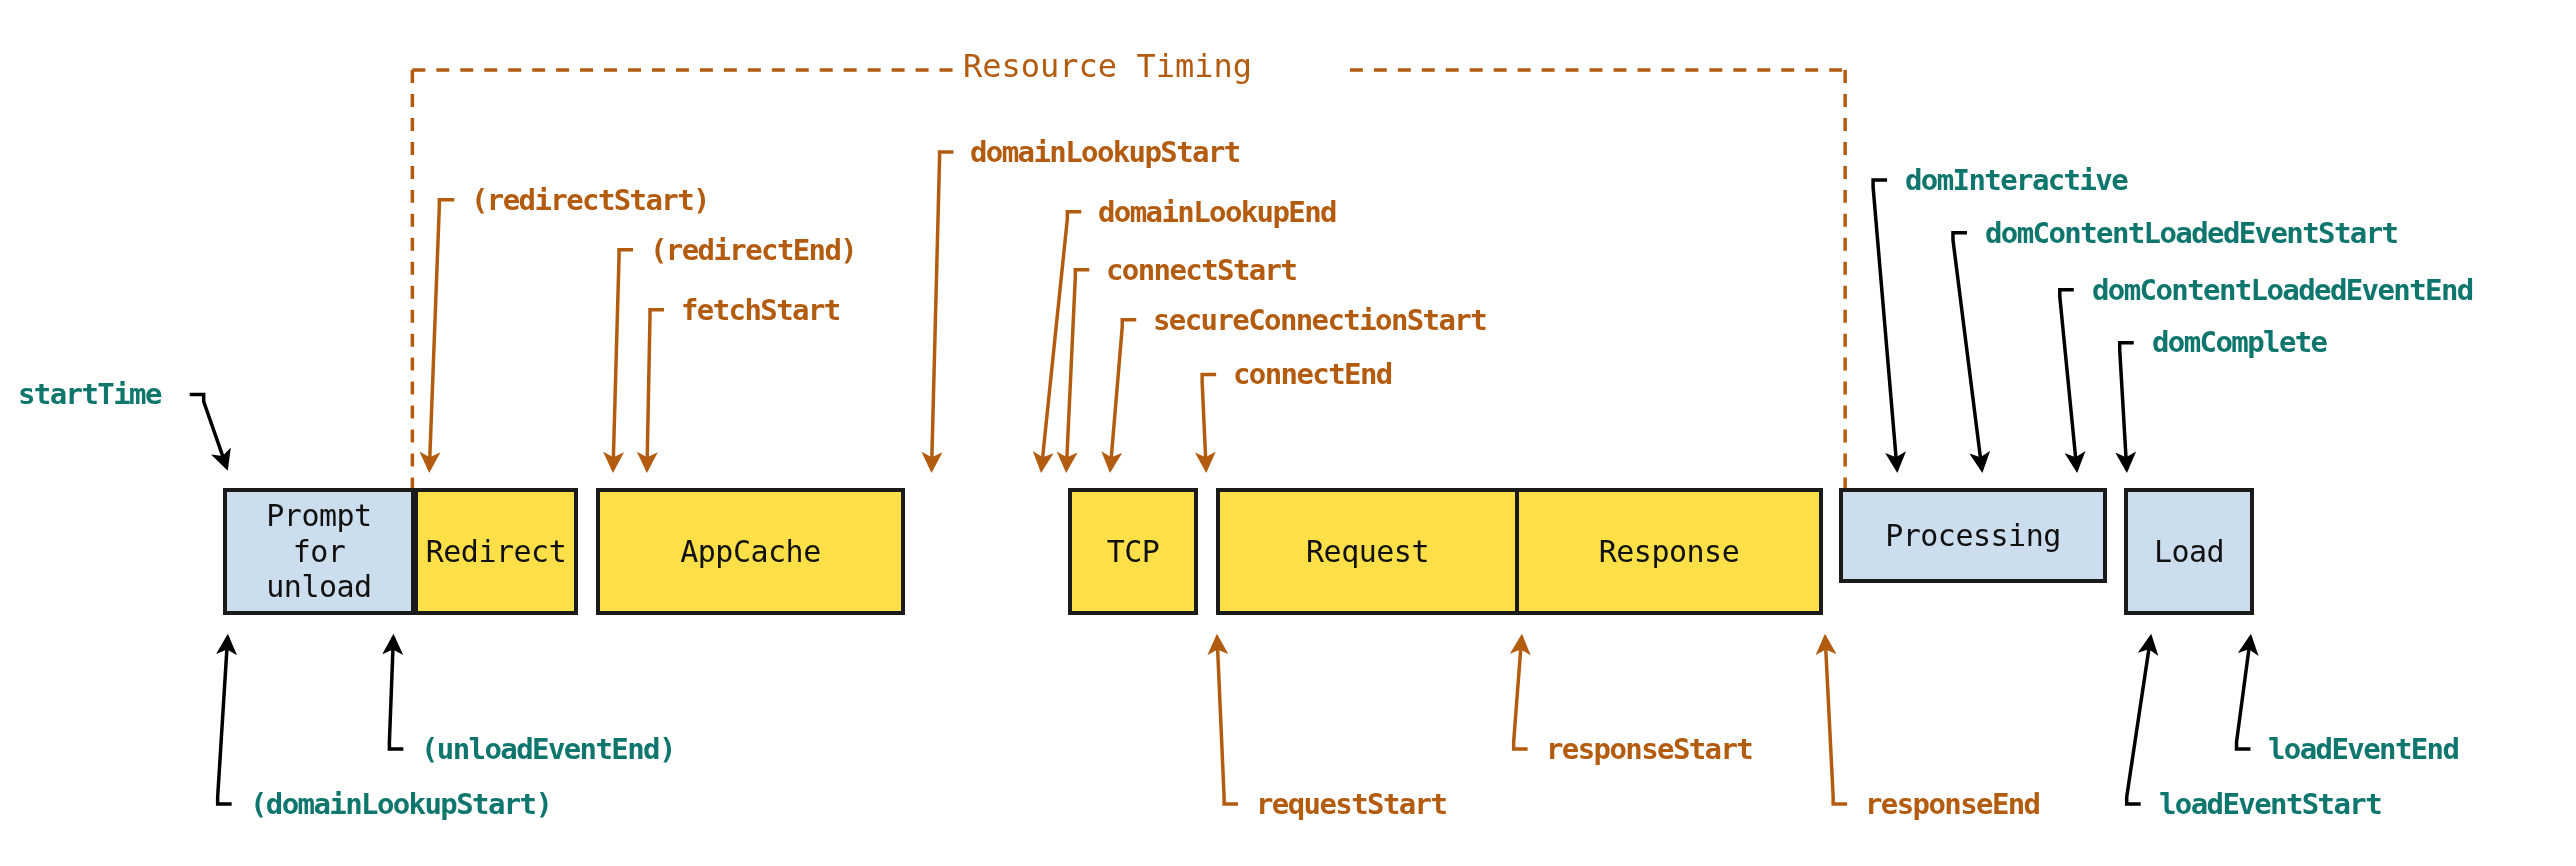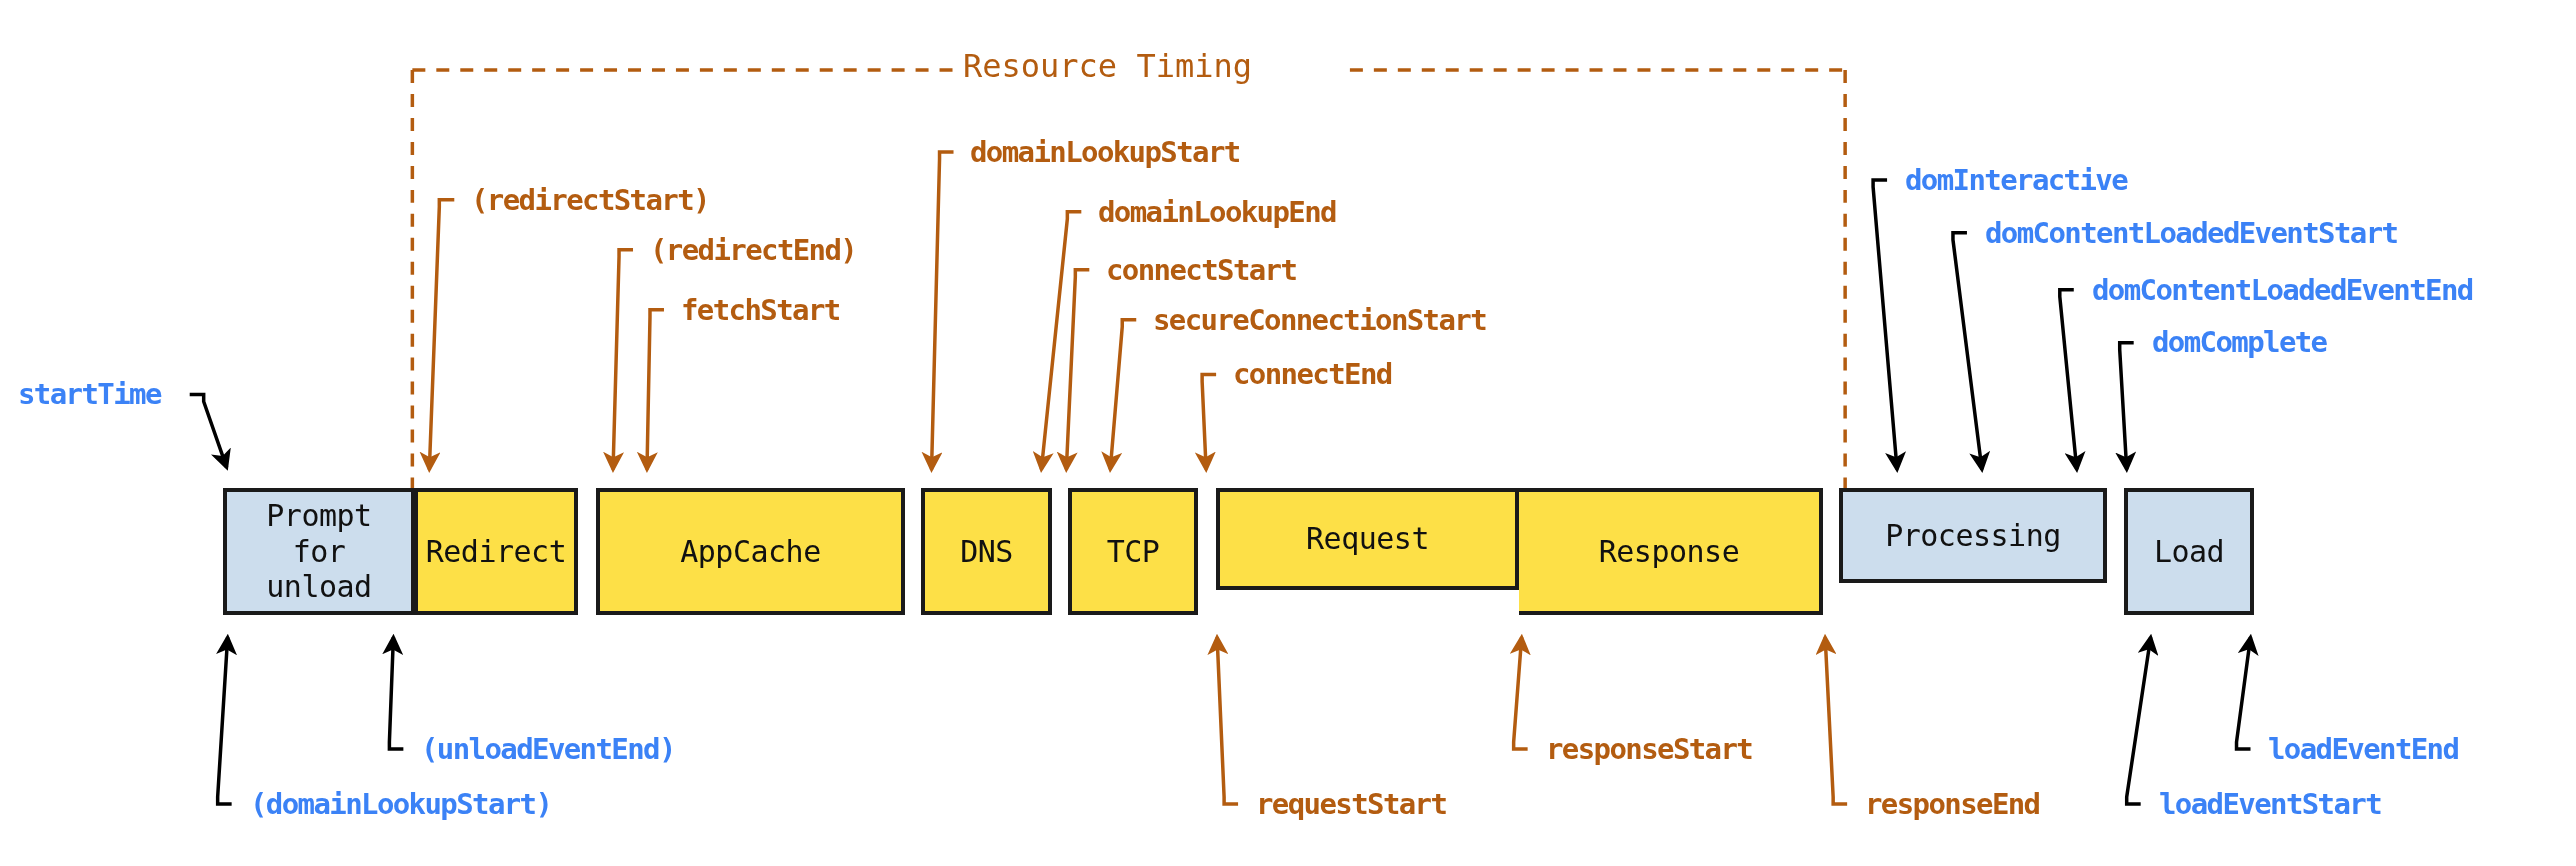--- a/index.html
+++ b/index.html
@@ -48,21 +48,21 @@
   .anno {
     position: absolute;
     font-family: "DejaVu Sans Mono", "Liberation Mono", monospace;
     font-size: 29px;
     font-weight: bold;
     white-space: nowrap;
     letter-spacing: -1.6px;
     line-height: 1;
   }
   .anno-orange { color: #b35c10; }
-  .anno-black  { color: #3b82f6; }
+  .anno-black  { color: #0f766e; }
 
   .bracket-title {
     position: absolute;
     font-family: "DejaVu Sans Mono", "Liberation Mono", monospace;
     font-size: 32px;
     color: #b35c10;
     white-space: nowrap;
     letter-spacing: 0px;
     line-height: 1;
   }
@@ -123,23 +123,22 @@
     </g>
   </svg>
 
   <div class="bracket-title" style="left:963px; top:50px;">Resource Timing</div>
 
   <div class="phase-box phase-blue" style="left:223px;  top:488px; width:192px; height:127px;"><span>Prompt
 for
 unload</span></div>
   <div class="phase-box phase-yellow" style="left:414px;  top:488px; width:164px; height:127px;"><span>Redirect</span></div>
   <div class="phase-box phase-yellow" style="left:596px;  top:488px; width:309px; height:127px;"><span>AppCache</span></div>
-  <div class="phase-box phase-yellow" style="left:921px;  top:488px; width:131px; height:127px;"><span>DNS</span></div>
   <div class="phase-box phase-yellow" style="left:1068px; top:488px; width:130px; height:127px;"><span>TCP</span></div>
-  <div class="phase-box phase-yellow" style="left:1216px; top:488px; width:303px; height:102px;"><span>Request</span></div>
+  <div class="phase-box phase-yellow" style="left:1216px; top:488px; width:303px; height:127px;"><span>Request</span></div>
   <div class="phase-box phase-yellow no-left-border" style="left:1519px; top:488px; width:304px; height:127px;"><span>Response</span></div>
   <div class="phase-box phase-blue" style="left:1839px; top:488px; width:268px; height:95px;"><span>Processing</span></div>
   <div class="phase-box phase-blue" style="left:2124px; top:488px; width:130px; height:127px;"><span>Load</span></div>
 
   <div class="anno anno-orange" style="left:471px;  top:186px;">(redirectStart)</div>
   <div class="anno anno-orange" style="left:650px;  top:236px;">(redirectEnd)</div>
   <div class="anno anno-orange" style="left:681px;  top:296px;">fetchStart</div>
   <div class="anno anno-orange" style="left:970px;  top:138px;">domainLookupStart</div>
   <div class="anno anno-orange" style="left:1098px; top:198px;">domainLookupEnd</div>
   <div class="anno anno-orange" style="left:1106px; top:256px;">connectStart</div>

